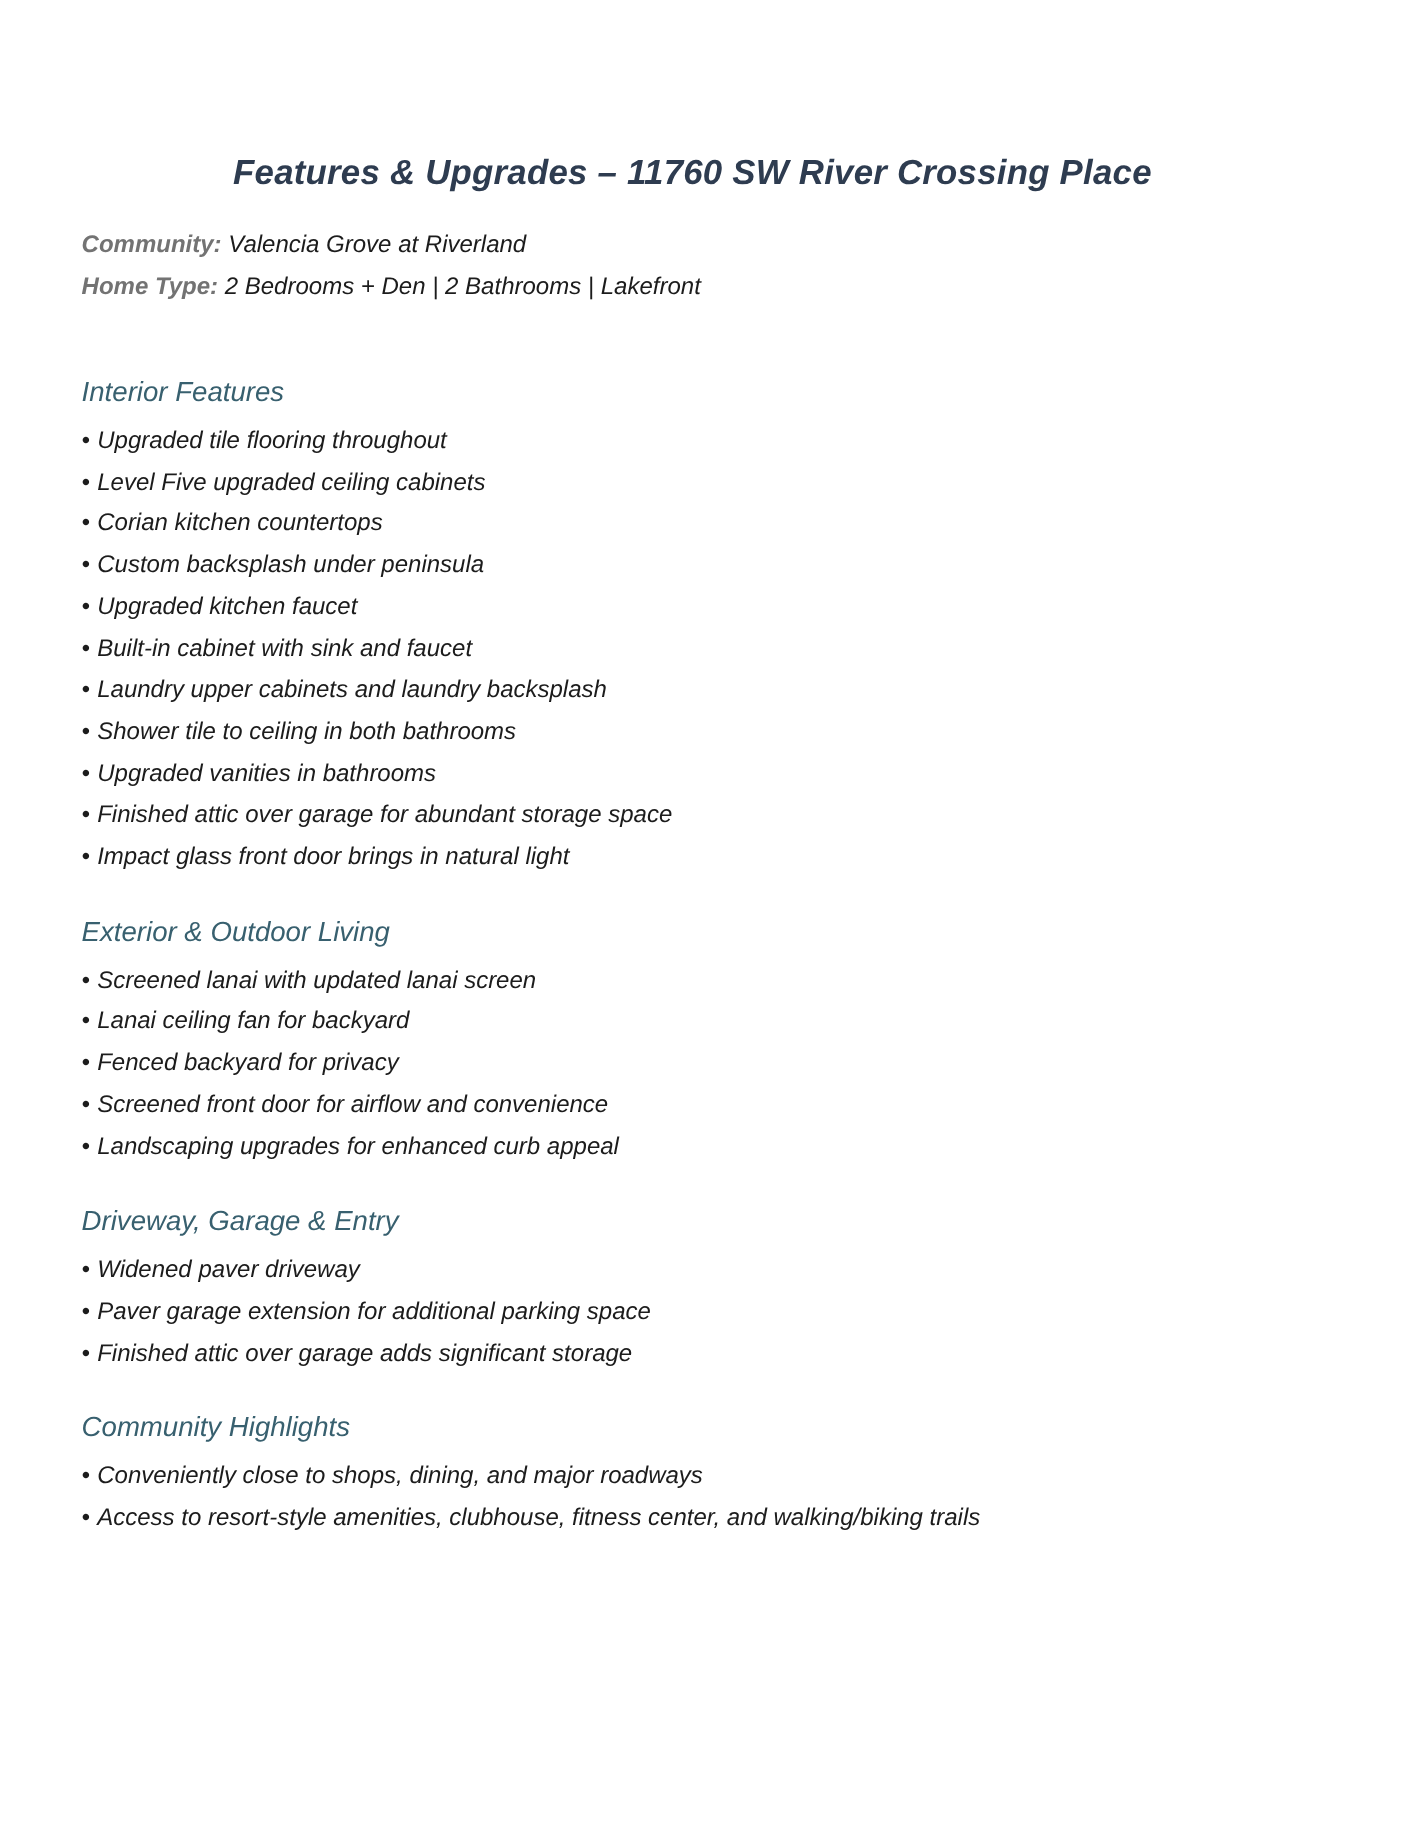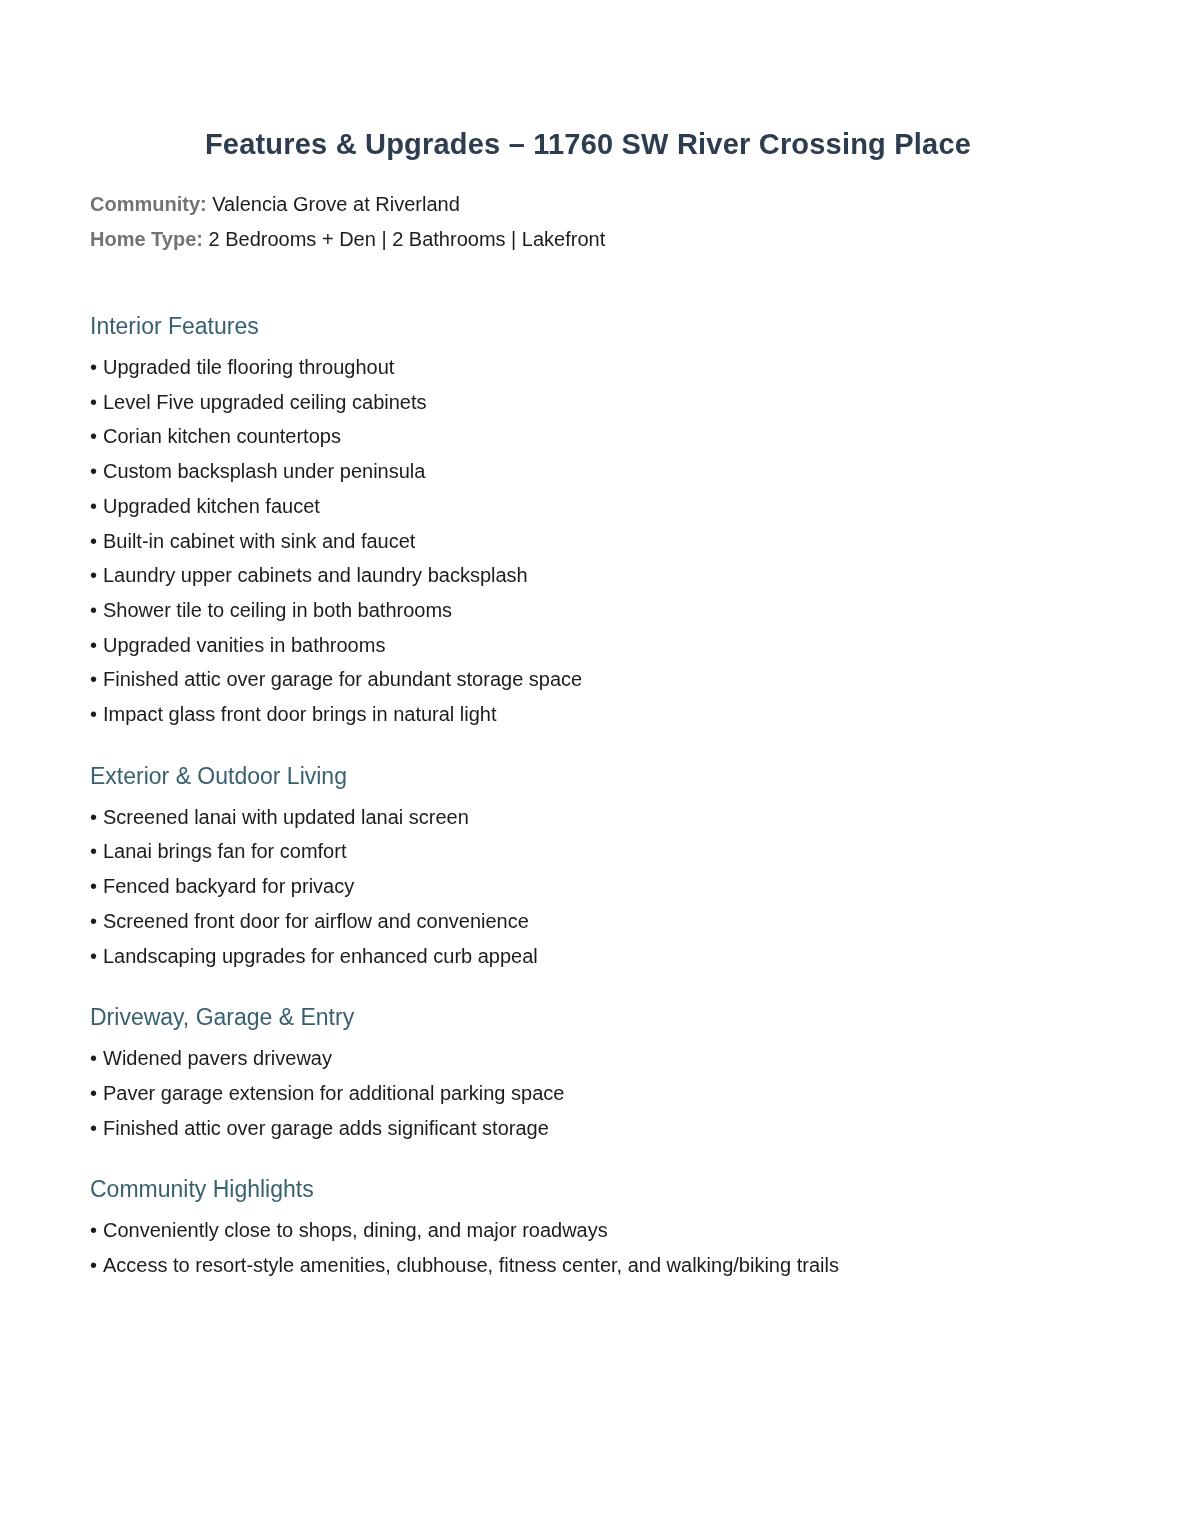--- a/index.html
+++ b/index.html
@@ -4,21 +4,22 @@
 <style>
   * { margin: 0; padding: 0; box-sizing: border-box; }
   html, body { background: #ffffff; }
   body {
     width: 1186px; height: 1536px;
     font-family: "Liberation Sans", sans-serif;
     color: #1c1c1c;
     overflow: hidden;
   }
   .doc {
-    padding: 128px 100px 0 90px;
+    padding: 128px 100px 0 68px;
+    font-style: italic;
   }
   .doc-title {
     text-align: center;
     font-size: 29px;
     font-weight: bold;
     color: #2e3c50;
     letter-spacing: 0.2px;
     margin-bottom: 26px;
   }
   .meta-line {
@@ -74,31 +75,31 @@
       <li><span class="dot">•</span><span>Upgraded vanities in bathrooms</span></li>
       <li><span class="dot">•</span><span>Finished attic over garage for abundant storage space</span></li>
       <li><span class="dot">•</span><span>Impact glass front door brings in natural light</span></li>
     </ul>
   </div>
 
   <div class="section">
     <h2 class="section-heading">Exterior &amp; Outdoor Living</h2>
     <ul class="features">
       <li><span class="dot">•</span><span>Screened lanai with updated lanai screen</span></li>
-      <li><span class="dot">•</span><span>Lanai brings fan for comfort</span></li>
+      <li><span class="dot">•</span><span>Lanai ceiling fan for backyard</span></li>
       <li><span class="dot">•</span><span>Fenced backyard for privacy</span></li>
       <li><span class="dot">•</span><span>Screened front door for airflow and convenience</span></li>
       <li><span class="dot">•</span><span>Landscaping upgrades for enhanced curb appeal</span></li>
     </ul>
   </div>
 
   <div class="section">
     <h2 class="section-heading">Driveway, Garage &amp; Entry</h2>
     <ul class="features">
-      <li><span class="dot">•</span><span>Widened pavers driveway</span></li>
+      <li><span class="dot">•</span><span>Widened paver driveway</span></li>
       <li><span class="dot">•</span><span>Paver garage extension for additional parking space</span></li>
       <li><span class="dot">•</span><span>Finished attic over garage adds significant storage</span></li>
     </ul>
   </div>
 
   <div class="section">
     <h2 class="section-heading">Community Highlights</h2>
     <ul class="features">
       <li><span class="dot">•</span><span>Conveniently close to shops, dining, and major roadways</span></li>
       <li><span class="dot">•</span><span>Access to resort-style amenities, clubhouse, fitness center, and walking/biking trails</span></li>

